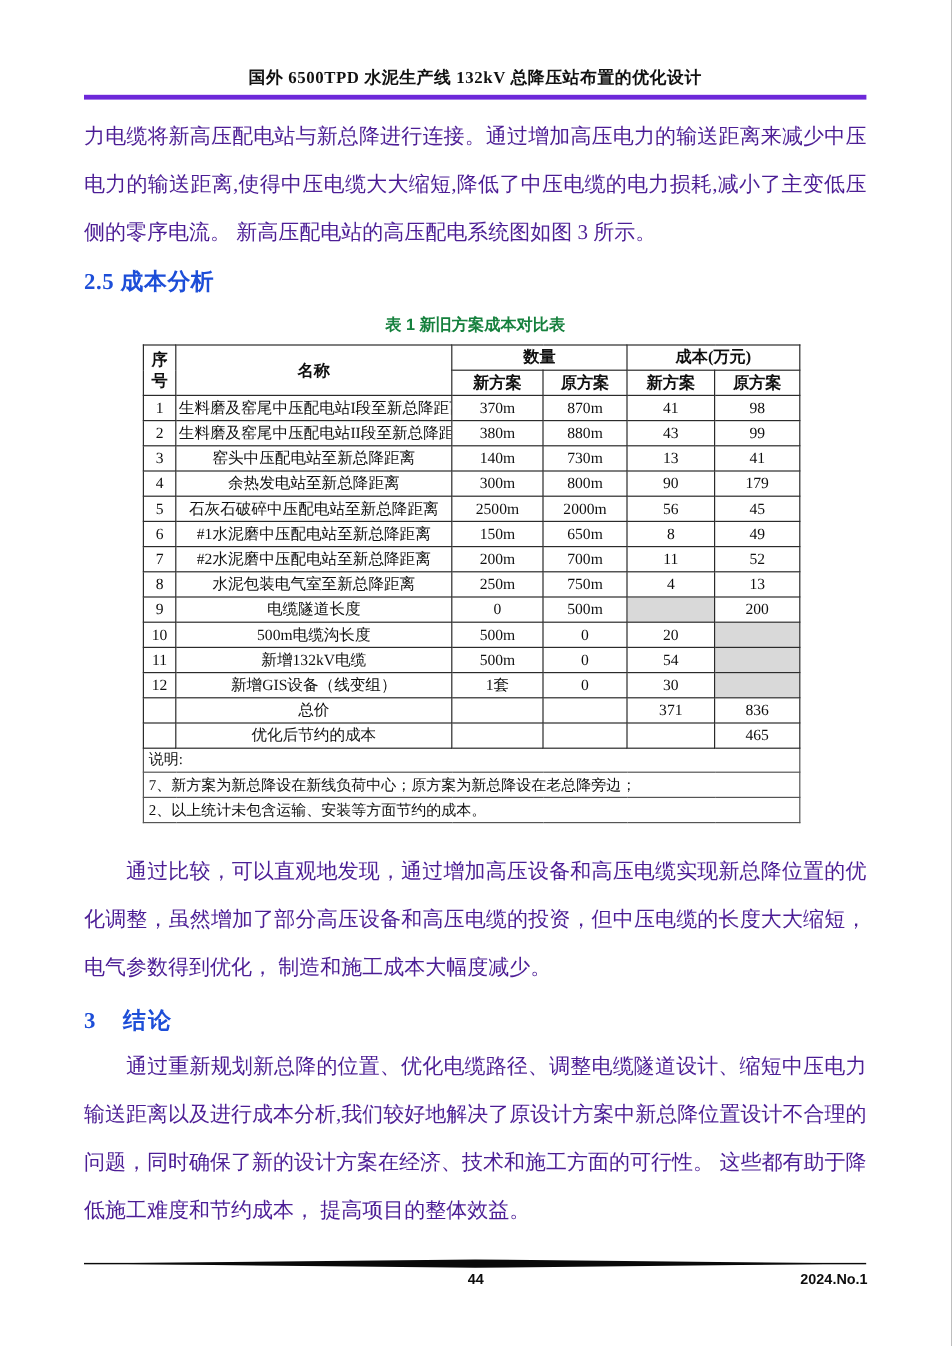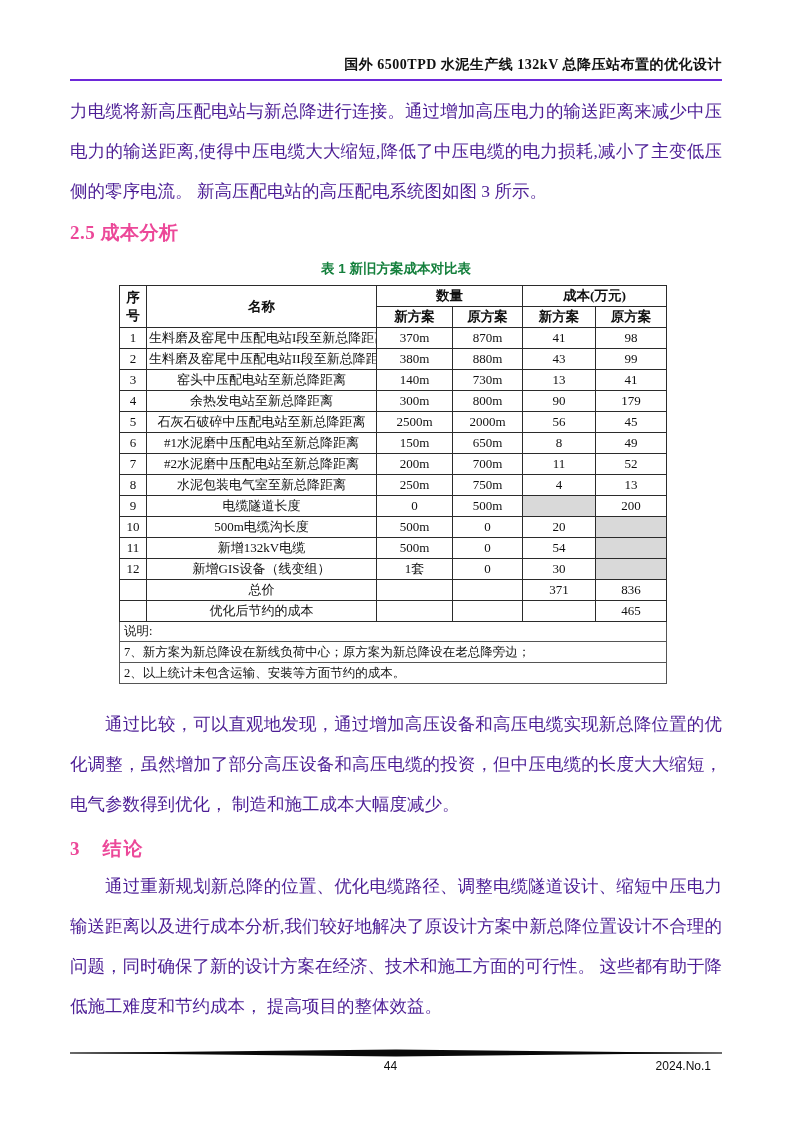--- a/index.html
+++ b/index.html
@@ -20,37 +20,37 @@
   .doc-header {
     padding-top: 56px;
     text-align: center;
   }
   .doc-header .title {
     font-size: 14px;
     font-weight: 600;
     letter-spacing: 0.5px;
     padding-bottom: 5px;
   }
-  .doc-header-rule { border-bottom: 2px solid #6d28d9; text-align: right; }
+  .doc-header-rule { border-bottom: 4px solid #6d28d9; }
 
   
   .para {
     font-size: 17.5px;
     line-height: 40px;
     text-align: justify;
     text-justify: inter-ideograph;
     color: #4c1d95;
   }
   .para.indent { text-indent: 2em; }
   .p1 { margin-top: 10px; }
   .h-sec {
     font-size: 19px;
     font-weight: bold;
     margin-top: 9px;
-    color: #ec4899;
+    color: #1d4ed8;
   }
   .h-25 { letter-spacing: 0.5px; }
   .p2 { margin-top: 6px; }
 
   
   .tbl-caption {
     margin-top: 14px;
     text-align: center;
     font-size: 13.5px;
     font-weight: bold;
@@ -93,22 +93,23 @@
   tr.note-title-row td { height: 15px; font-size: 12.5px; }
 
   .p3 { margin-top: 20px; }
   .h-3 { margin-top: 12px; letter-spacing: 2px; }
   .p4 { margin-top: 4px; }
 
   
   .footer {
     position: absolute;
     left: 70px;
-    right: 82px;
+    right: 70px;
     top: 1049px;
+    font-weight: bold;
   }
   .footer-line svg { display: block; }
   .footer-meta {
     position: relative;
     margin-top: 2px;
     height: 16px;
     font-size: 12px;
     font-family: "Liberation Sans", "DejaVu Sans", sans-serif;
     color: #0d0d0d;
   }

